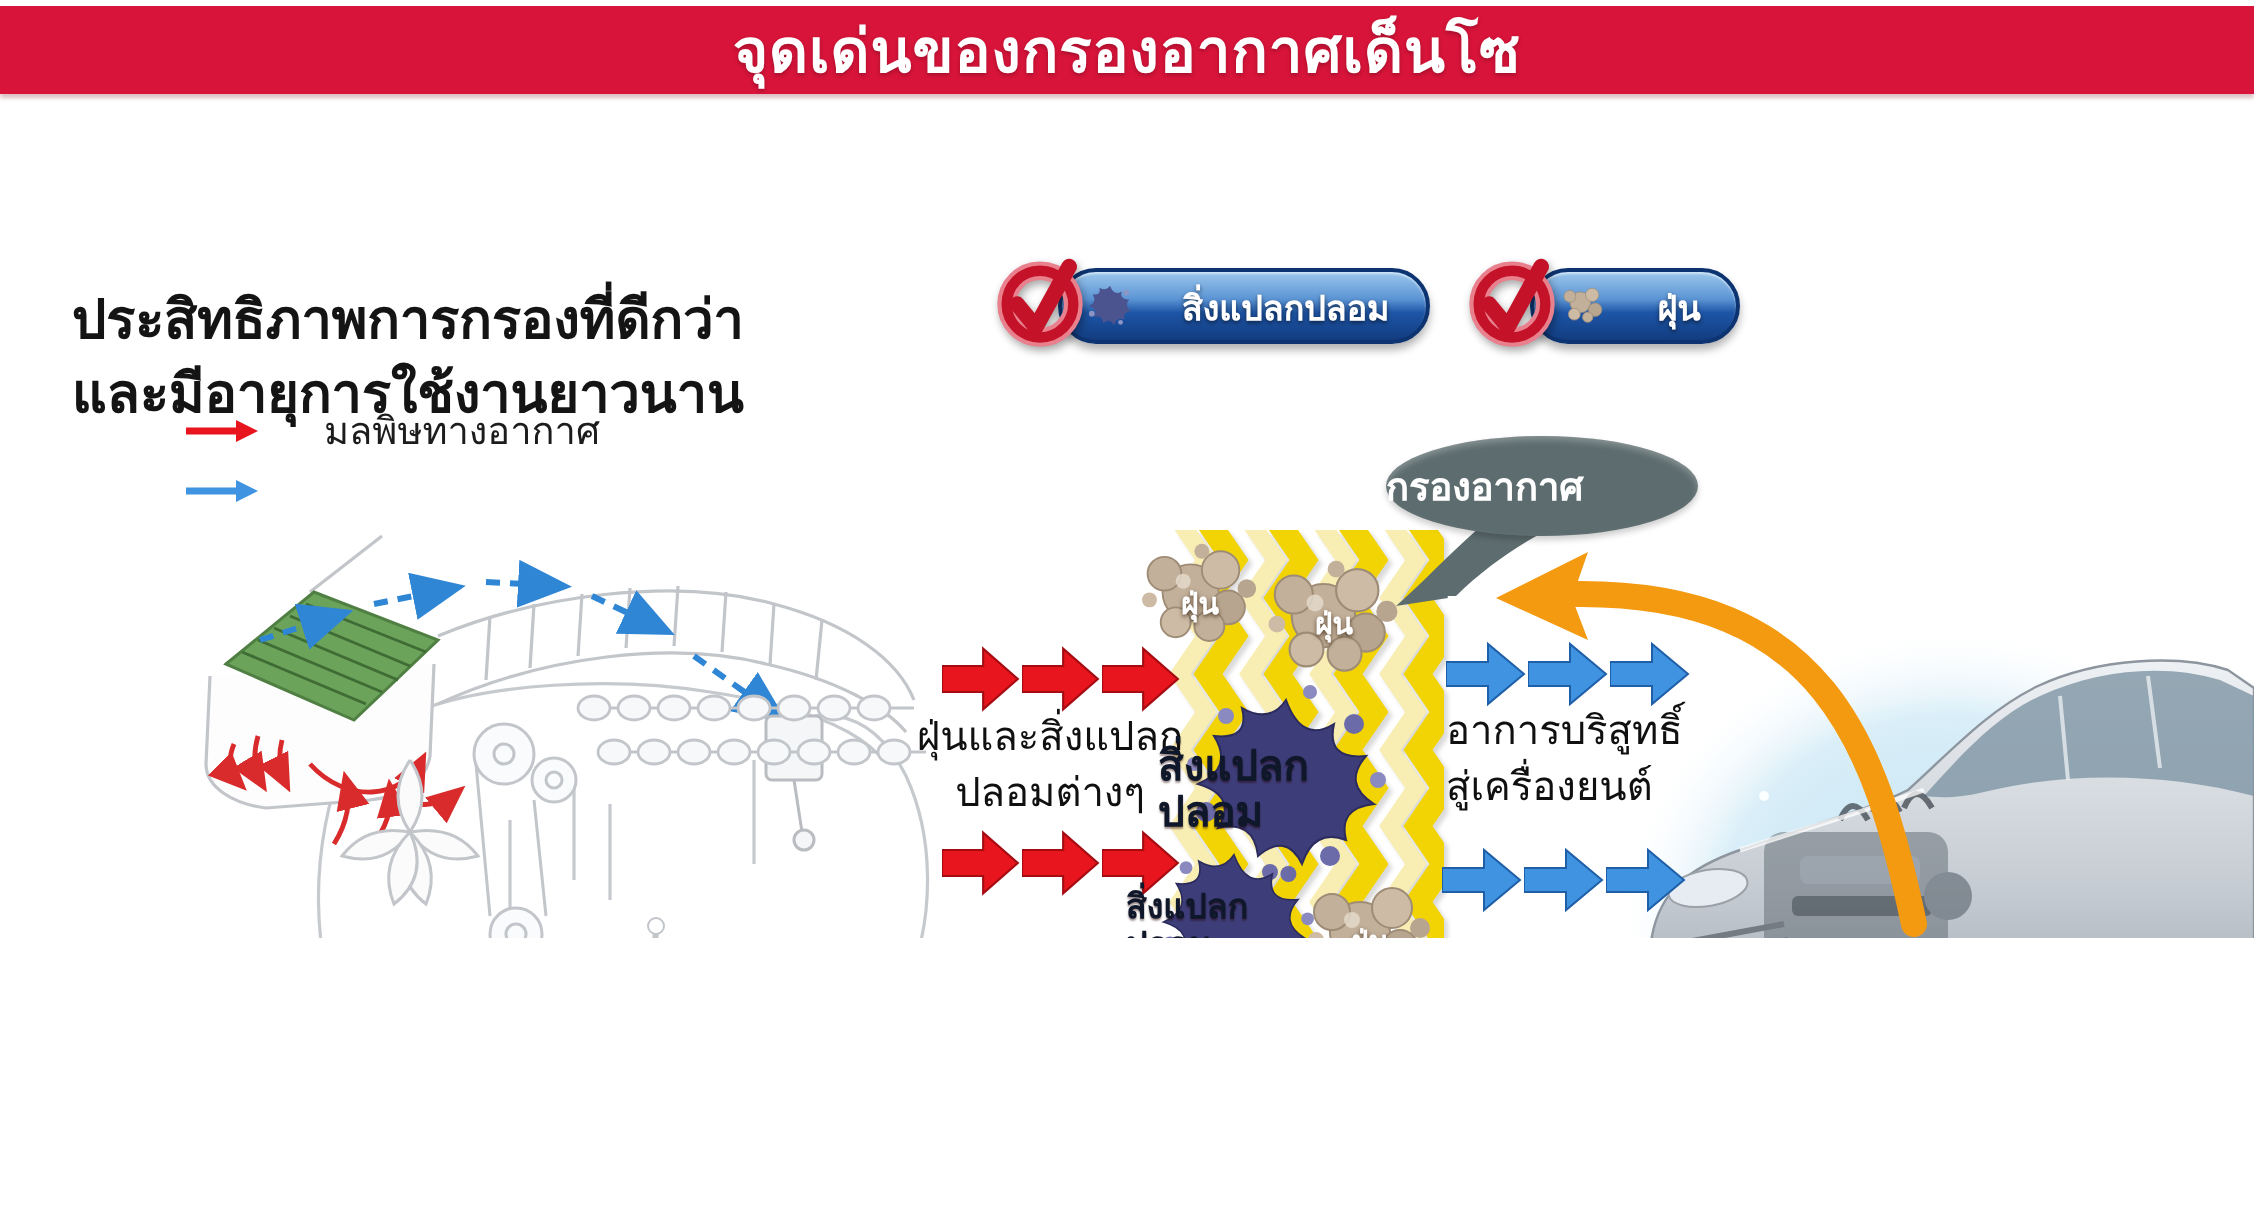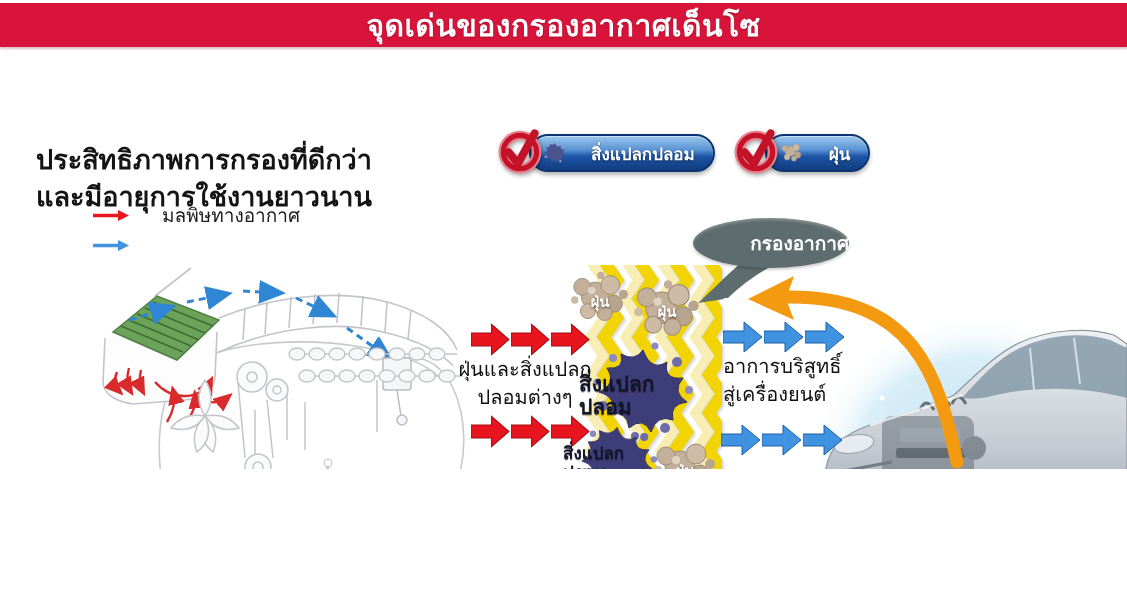--- a/index.html
+++ b/index.html
@@ -58,21 +58,21 @@
     position:absolute; left:-14px; right:-14px; text-align:left;
     color:#0f172a; font-weight:bold; white-space:pre-line;
     text-shadow:0 1px 1px rgba(40,0,0,.45);
   }
   .splat.big .slabel { top:30px; font-size:21px; line-height:23px; }
   .splat.small .slabel { top:24px; font-size:17px; line-height:19px; }
   
   .bubble {
     position:absolute; left:693px; top:218px; width:156px; height:50px;
     background:#5d6c6e; border-radius:50%;
-    display:flex; align-items:center; justify-content:flex-end;
+    display:flex; align-items:center; justify-content:flex-start;
     box-shadow:inset 0 2px 3px rgba(255,255,255,.25), 0 2px 3px rgba(0,0,0,.2);
     z-index:8;
   }
   .bubble span { color:#fff; font-size:19px; font-weight:bold; }
   .abs-svg { position:absolute; pointer-events:none; }
   .zig { filter:drop-shadow(2px 2px 1px rgba(150,150,150,.35)); }
 </style>
 </head>
 <body>
 

